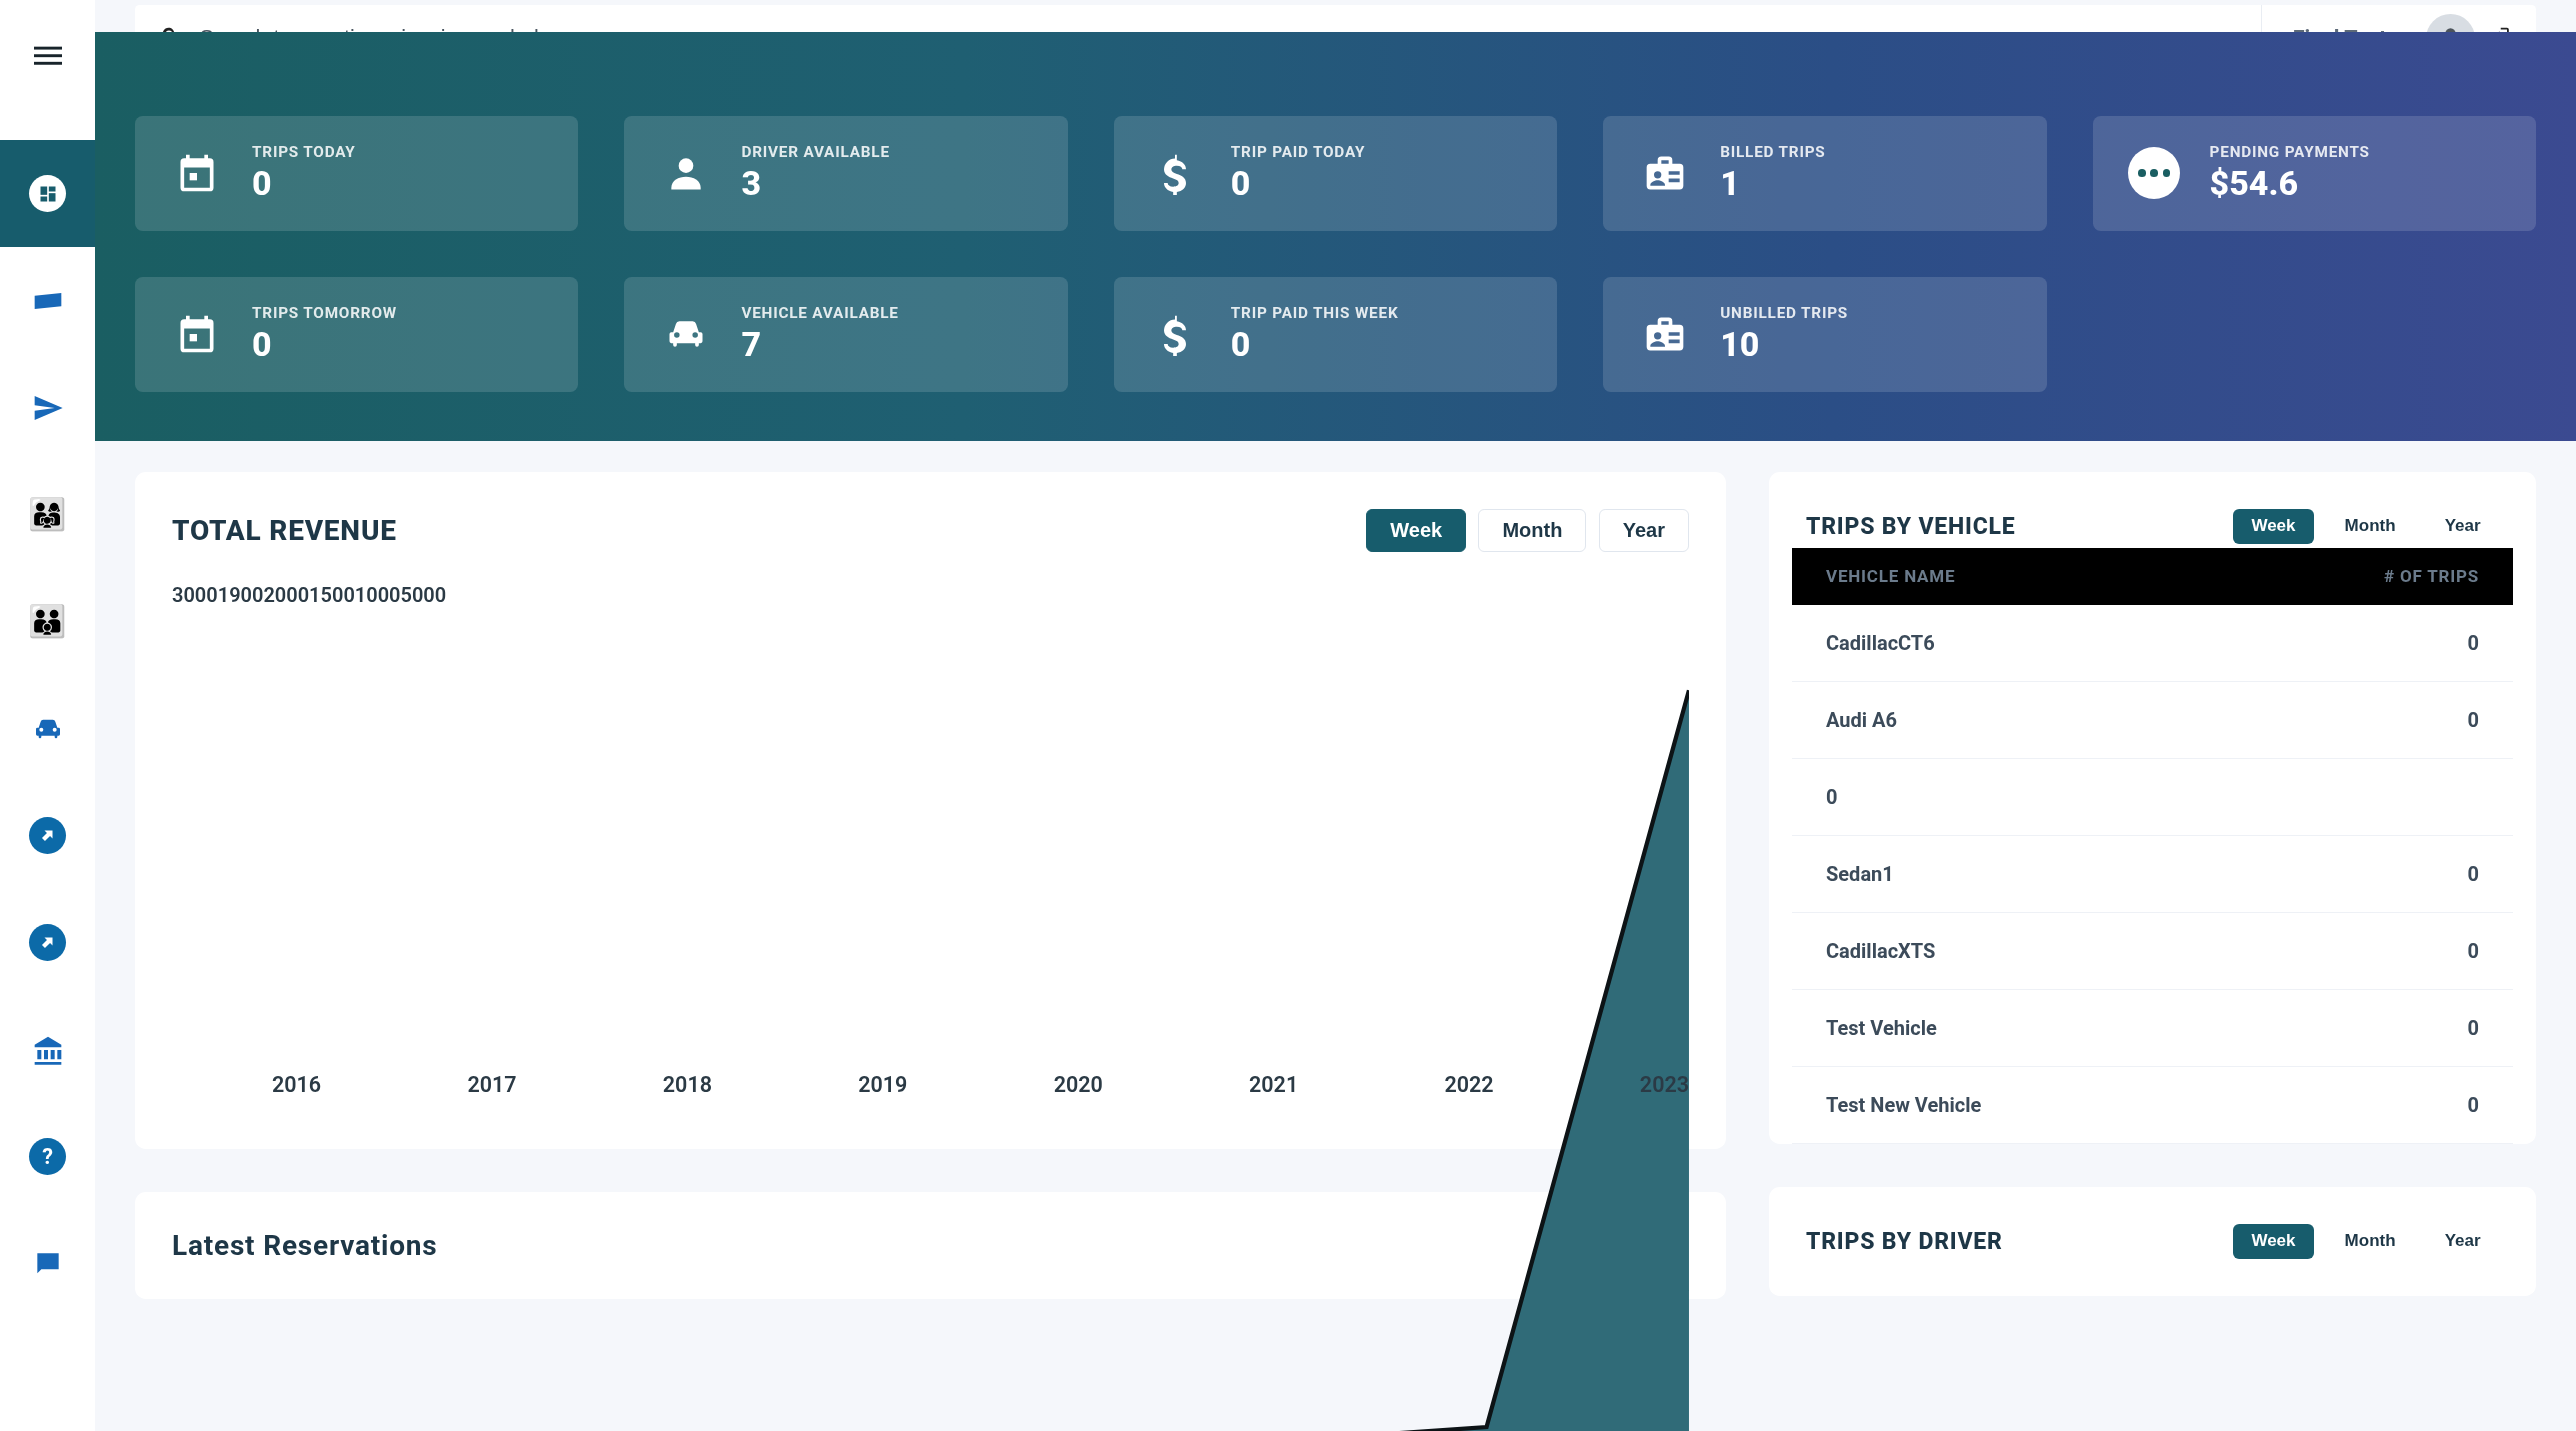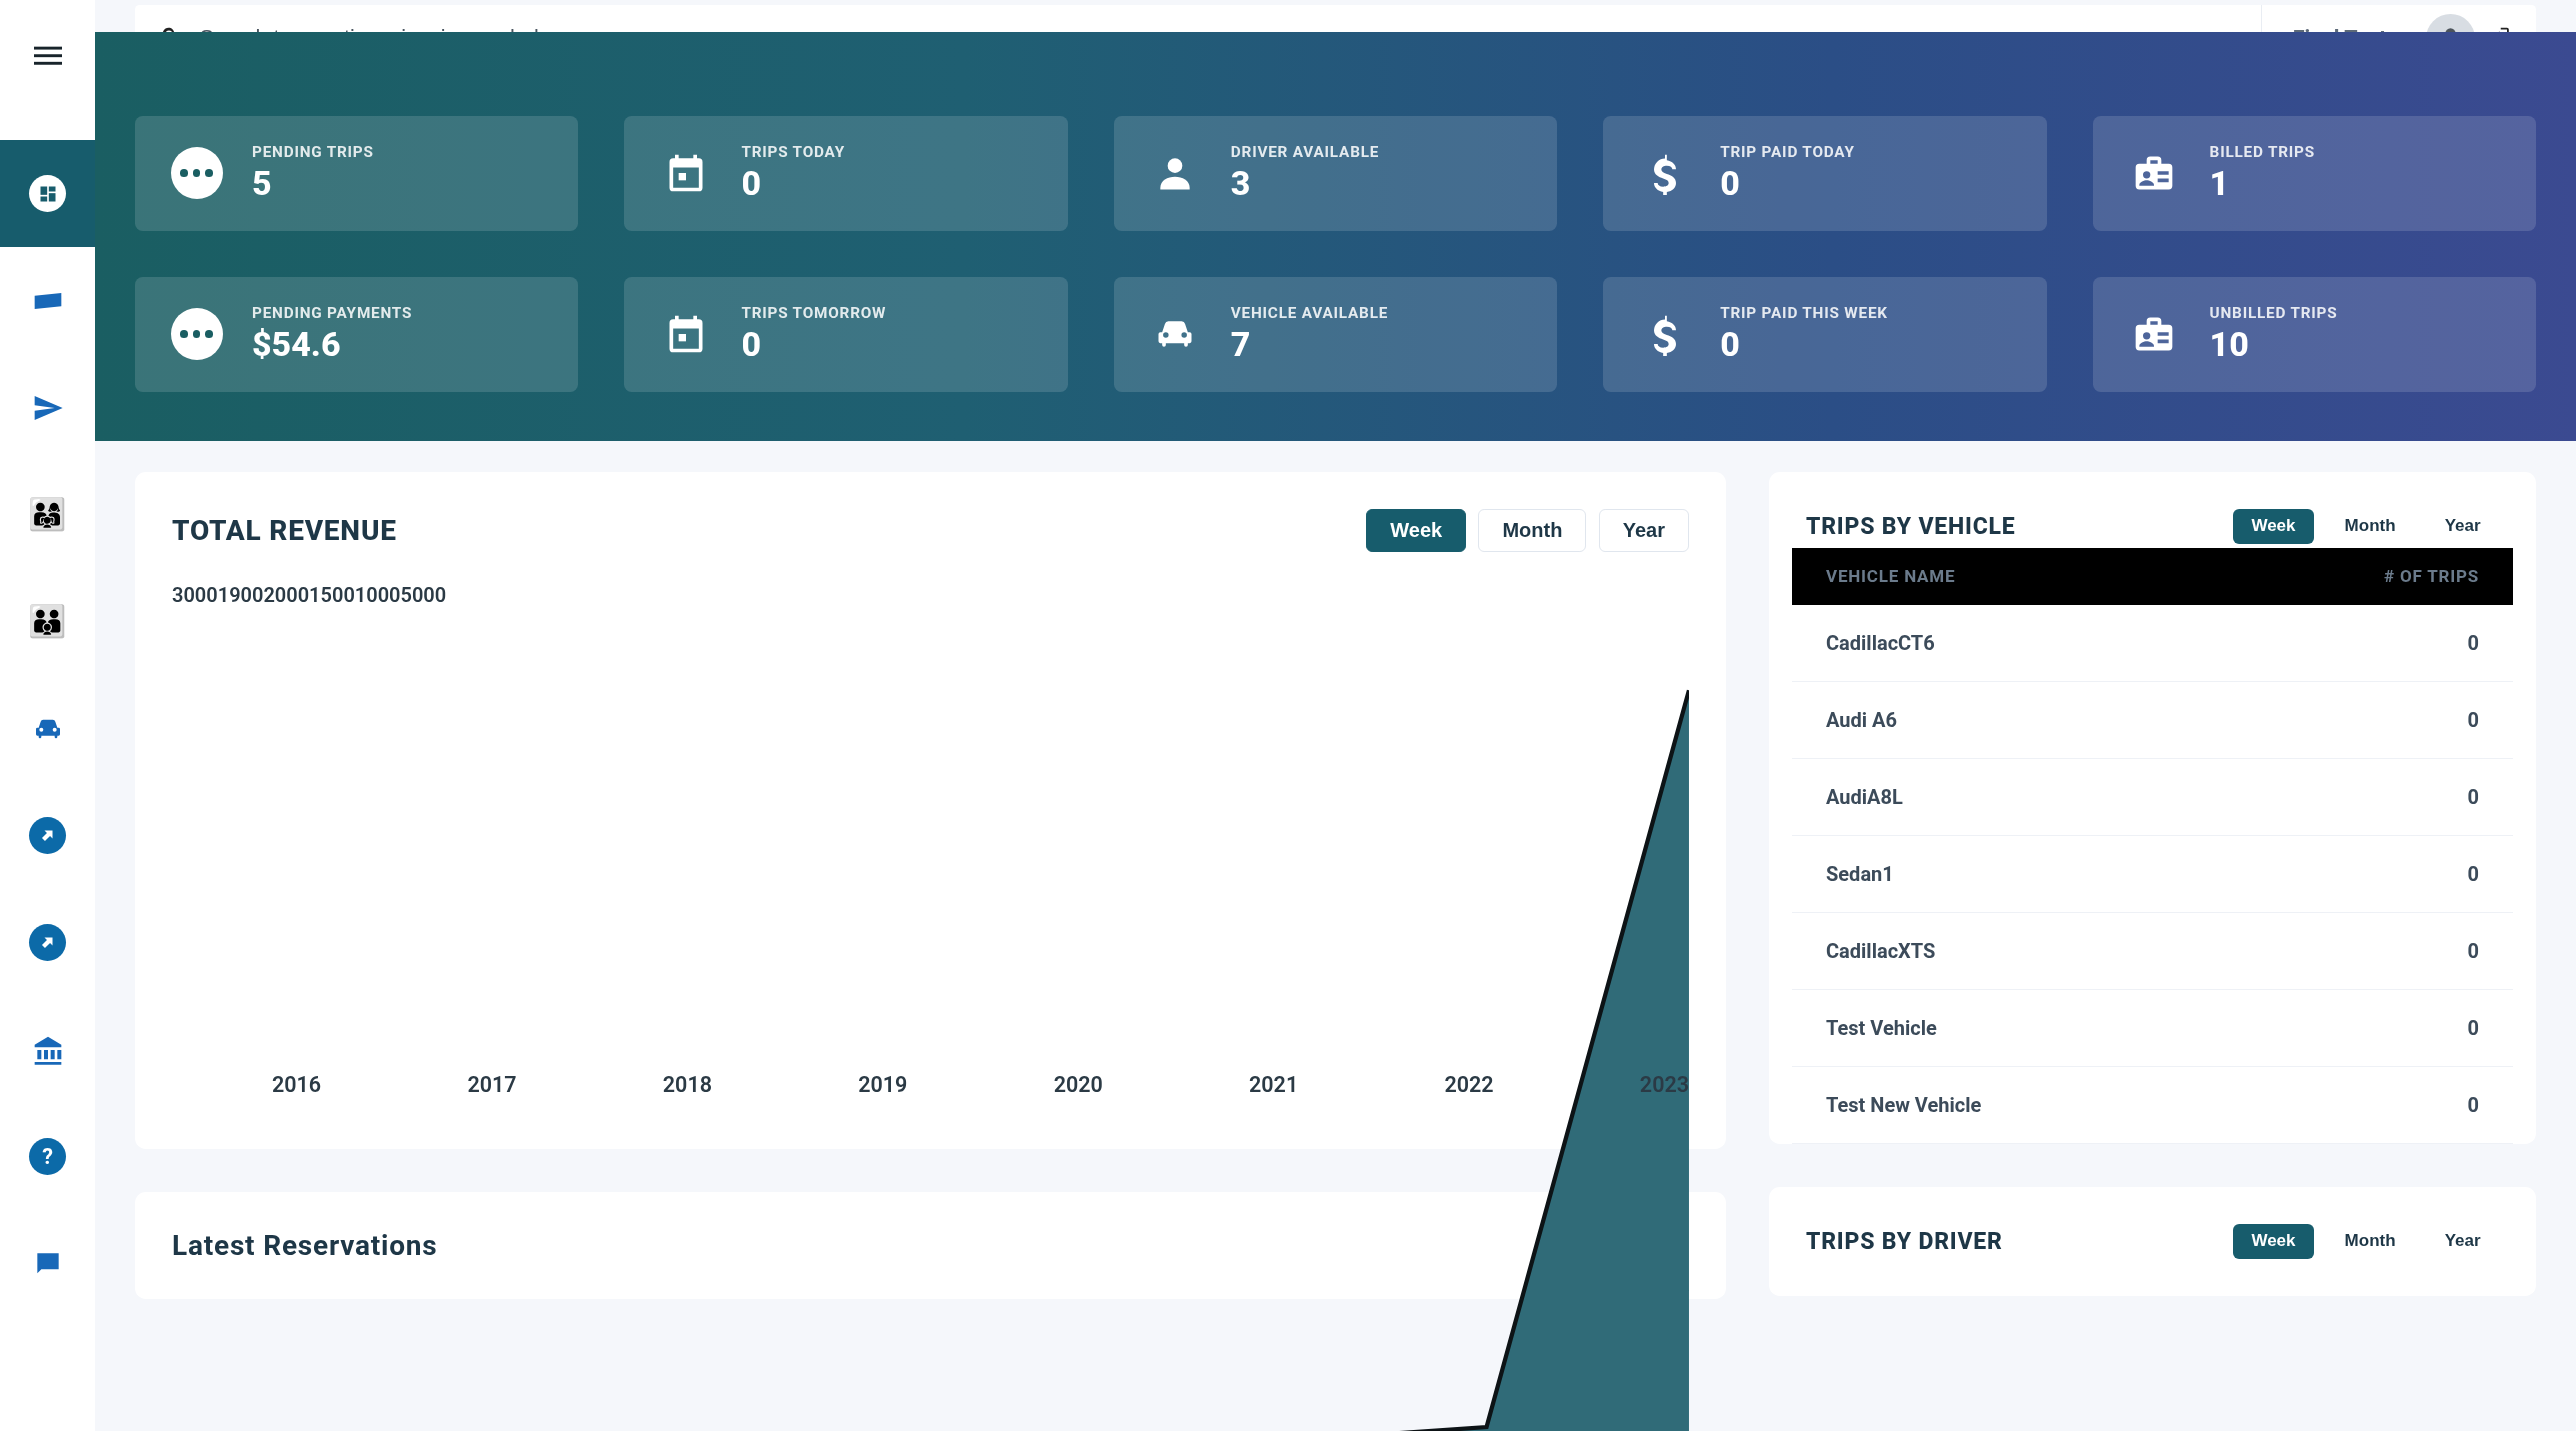--- a/index.html
+++ b/index.html
@@ -273,35 +273,20 @@
             <svg viewBox="0 0 24 24" width="21.5" height="21.5" fill="#222">
                 <path d="M10 17l5-5-5-5v3H3v4h7v3zm9-14H12v2h7v14h-7v2h7a2 2 0 002-2V5a2 2 0 00-2-2z"></path>
               </svg>
           </span>
         </div>
       </div>
     </div>
 
     <div class="hero">
       <div class="stat-grid" id="stat-grid">
-          <div class="stat-card">
-    <div class="stat-icon-box">
-              <div class="stat-icon-circle">
-                <div class="dots">
-                  <span></span>
-                  <span></span>
-                  <span></span>
-                </div>
-              </div>
-            </div>
-    <div>
-      <div class="stat-label">PENDING TRIPS</div>
-      <div class="stat-value">5</div>
-    </div>
-          </div>
           <div class="stat-card">
     <div class="stat-icon-box">
               <svg class="stat-icon-svg" viewBox="0 0 24 24">
                 <path d="M19 4h-1V2h-2v2H8V2H6v2H5a2 2 0 00-2 2v14a2 2 0 002 2h14a2 2 0 002-2V6a2 2 0 00-2-2zm0 16H5V9h14v11z"></path>
                 <rect x="8" y="12" width="4" height="4"></rect>
               </svg>
             </div>
     <div>
       <div class="stat-label">TRIPS TODAY</div>
       <div class="stat-value">0</div>
@@ -464,21 +449,20 @@
             <div id="vehicle-rows">
                 <div class="table-row">
                   <div class="td-name">CadillacCT6</div>
                   <div>0</div>
                 </div>
                 <div class="table-row">
                   <div class="td-name">Audi A6</div>
                   <div>0</div>
                 </div>
                 <div class="table-row">
-                  <div class="td-name">AudiA8L</div>
                   <div>0</div>
                 </div>
                 <div class="table-row">
                   <div class="td-name">Sedan1</div>
                   <div>0</div>
                 </div>
                 <div class="table-row">
                   <div class="td-name">CadillacXTS</div>
                   <div>0</div>
                 </div>

